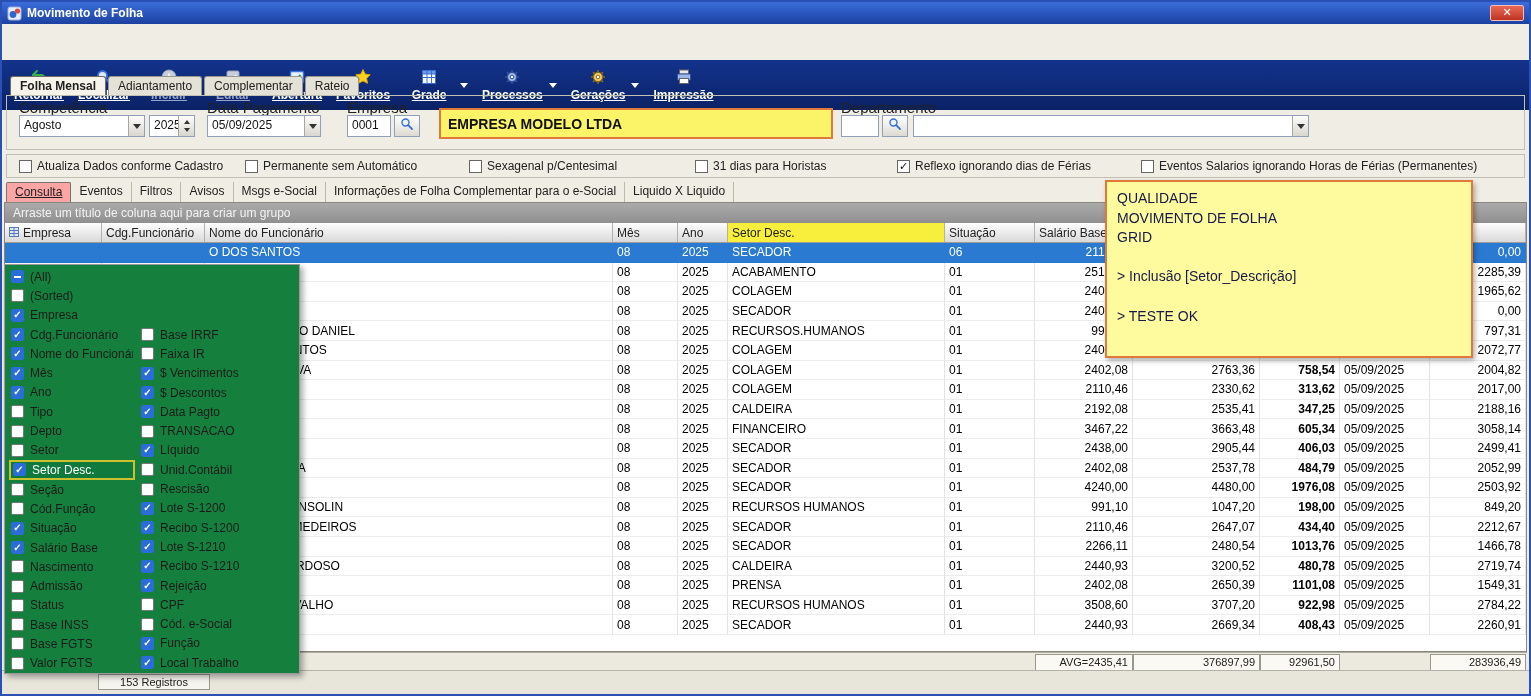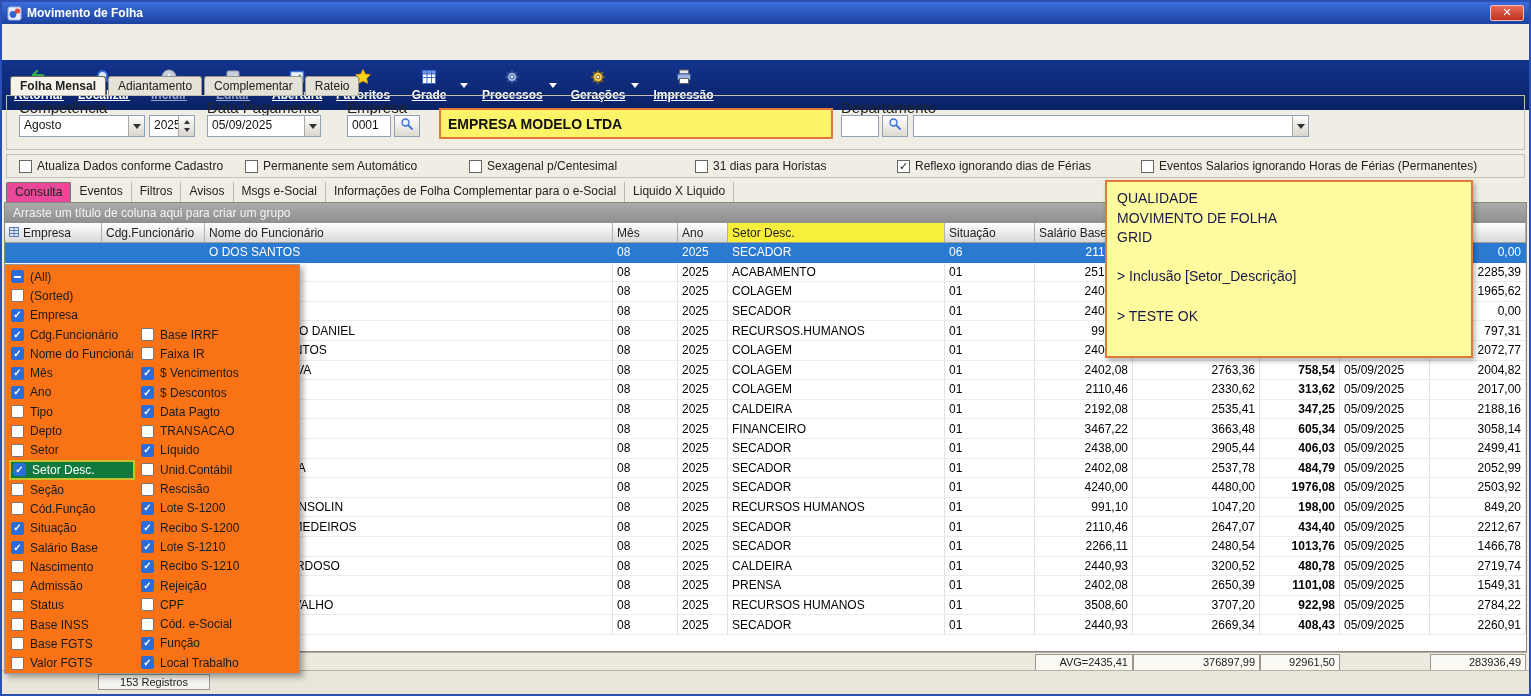--- a/index.html
+++ b/index.html
@@ -80,21 +80,21 @@
   .opt:nth-child(4) { left: 688px; }
   .opt:nth-child(5) { left: 890px; }
   .opt:nth-child(6) { left: 1134px; }
   .cb { width: 13px; height: 13px; border: 1px solid #666; background: #fff; display: inline-flex; align-items: center; justify-content: center; }
   .opt.checked .cb::after { content: "✓"; font-size: 11px; color: #111; line-height: 11px; }
   
   .sub-tabs { position: absolute; top: 180px; left: 4px; display: flex; }
   .stab {
     font-size: 12px; padding: 2px 8px 3px; color: #222; border-right: 1px solid #bcb9ad; cursor: default;
   }
-  .stab.active { border: 1px solid #77756b; border-bottom: none; background: #ec4899; border-radius: 2px 2px 0 0; }
+  .stab.active { border: 1px solid #77756b; border-bottom: none; background: #fca5a5; border-radius: 2px 2px 0 0; text-decoration: underline; }
   
   .grid { position: absolute; top: 200px; left: 2px; right: 2px; height: 450px; border: 1px solid #8a887e; background: #fff; overflow: hidden; }
   .group-bar {
     height: 20px; background: linear-gradient(#ababab, #8f8f8f); color: #f4f4f4;
     font-size: 12px; display: flex; align-items: center; padding-left: 8px;
   }
   .ghead { height: 20px; display: flex; background: linear-gradient(#fefefe, #d9d9d9); border-bottom: 1px solid #9f9d94; }
   .hc {
     font-size: 12px; color: #222; padding: 2px 4px; border-right: 1px solid #b3b1a8;
     white-space: nowrap; overflow: hidden; display: flex; align-items: center; gap: 4px; cursor: default;
@@ -125,21 +125,21 @@
   .f-liq { left: 1426px; width: 96px; }
   .statusbar { position: absolute; top: 668px; left: 0; right: 0; bottom: 0; background: #e8e5da; border-top: 1px solid #b5b2a8; }
   .count-box {
     position: absolute; left: 96px; top: 3px; width: 112px; height: 16px;
     border: 1px solid #9a988e; background: #f5f4ee; font-size: 11px; color: #222;
     display: flex; align-items: center; justify-content: center;
   }
   
   .chooser {
     position: absolute; left: 2px; top: 262px; width: 296px; height: 410px;
-    background: #f97316; border: 1px solid #9a9a9a; box-shadow: 3px 3px 6px rgba(0,0,0,.35);
+    background: #15803d; border: 1px solid #9a9a9a; box-shadow: 3px 3px 6px rgba(0,0,0,.35);
     z-index: 10; padding: 2px 0;
   }
   .chooser-col { position: absolute; top: 2px; }
   .chooser-col.left { left: 4px; width: 126px; }
   .chooser-col.right { left: 134px; width: 158px; top: 60px; }
   .chooser-item { height: 19.3px; display: flex; align-items: center; gap: 6px; font-size: 12px; color: #1a1a1a; padding: 0 2px; cursor: default; }
   .ccb { width: 13px; height: 13px; border: 1px solid #777; border-radius: 2px; background: #fff; display: inline-flex; align-items: center; justify-content: center; flex: none; }
   .chooser-item.checked .ccb { background: #2a6cd8; border-color: #2a6cd8; }
   .chooser-item.checked .ccb::after { content: "✓"; color: #fff; font-size: 10px; font-weight: bold; line-height: 10px; }
   .chooser-item.indeterminate .ccb { background: #2a6cd8; border-color: #2a6cd8; }

